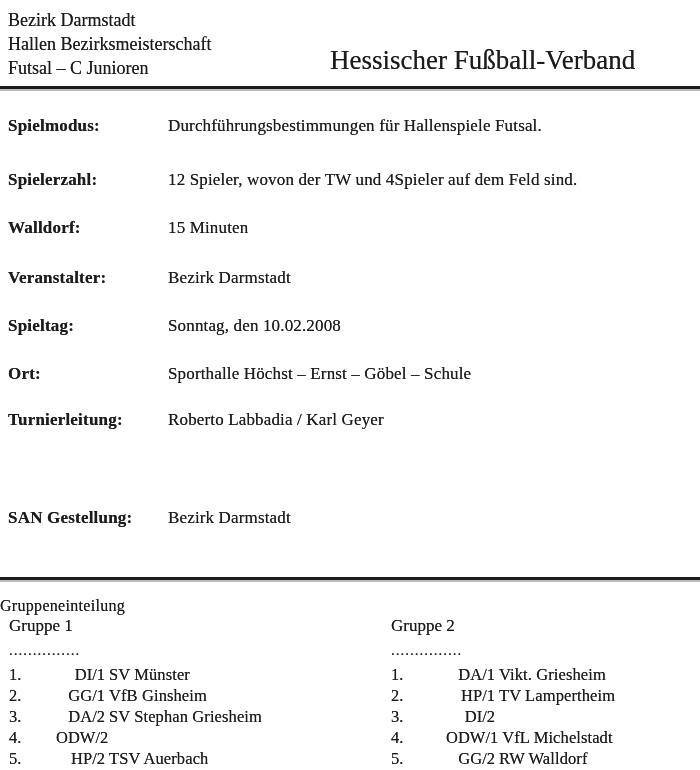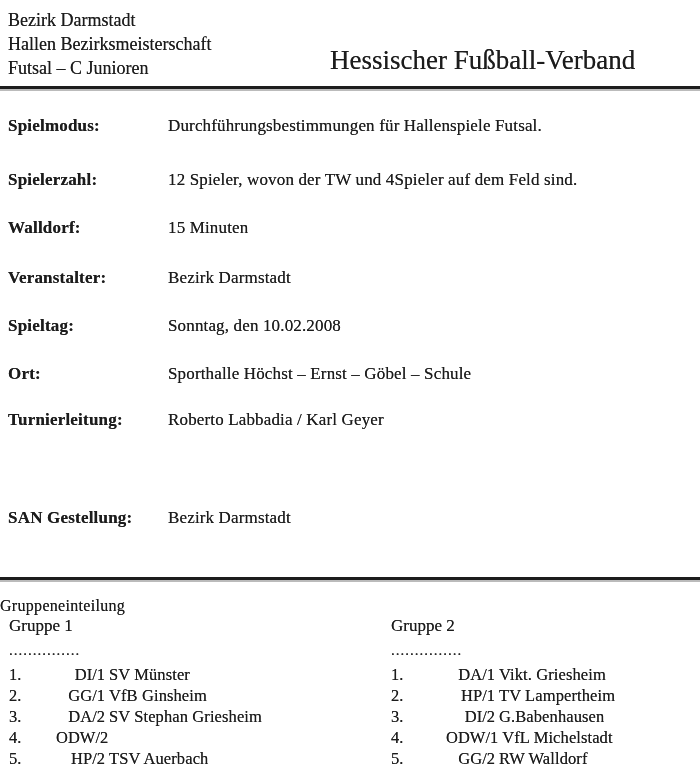--- a/index.html
+++ b/index.html
@@ -127,21 +127,20 @@
           <span class="t-name">Vikt. Griesheim</span>
       </div>
       <div class="team">
         <span class="t-no">2.</span>
           <span class="t-code">HP/1</span>
           <span class="t-name">TV Lampertheim</span>
       </div>
       <div class="team">
         <span class="t-no">3.</span>
           <span class="t-code">DI/2</span>
-          <span class="t-name">G.Babenhausen</span>
       </div>
       <div class="team">
         <span class="t-no">4.</span>
           <span class="t-code">ODW/1</span>
           <span class="t-name">VfL Michelstadt</span>
       </div>
       <div class="team">
         <span class="t-no">5.</span>
           <span class="t-code">GG/2</span>
           <span class="t-name">RW Walldorf</span>

